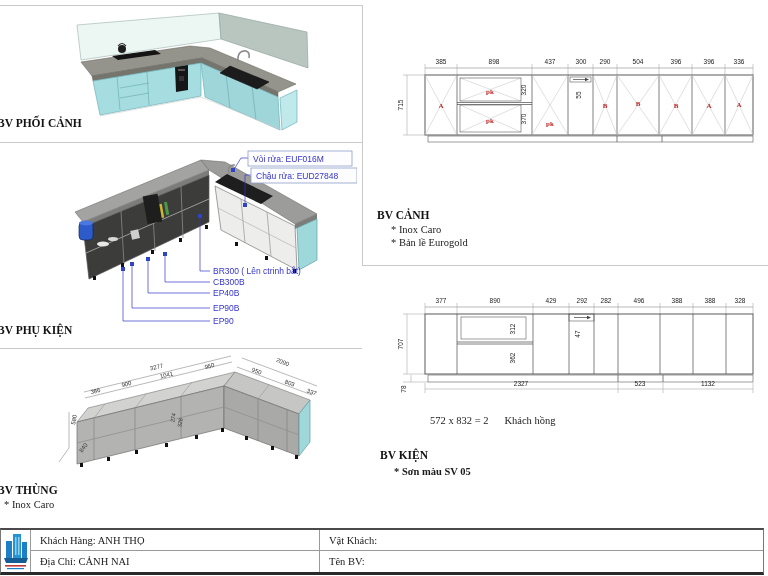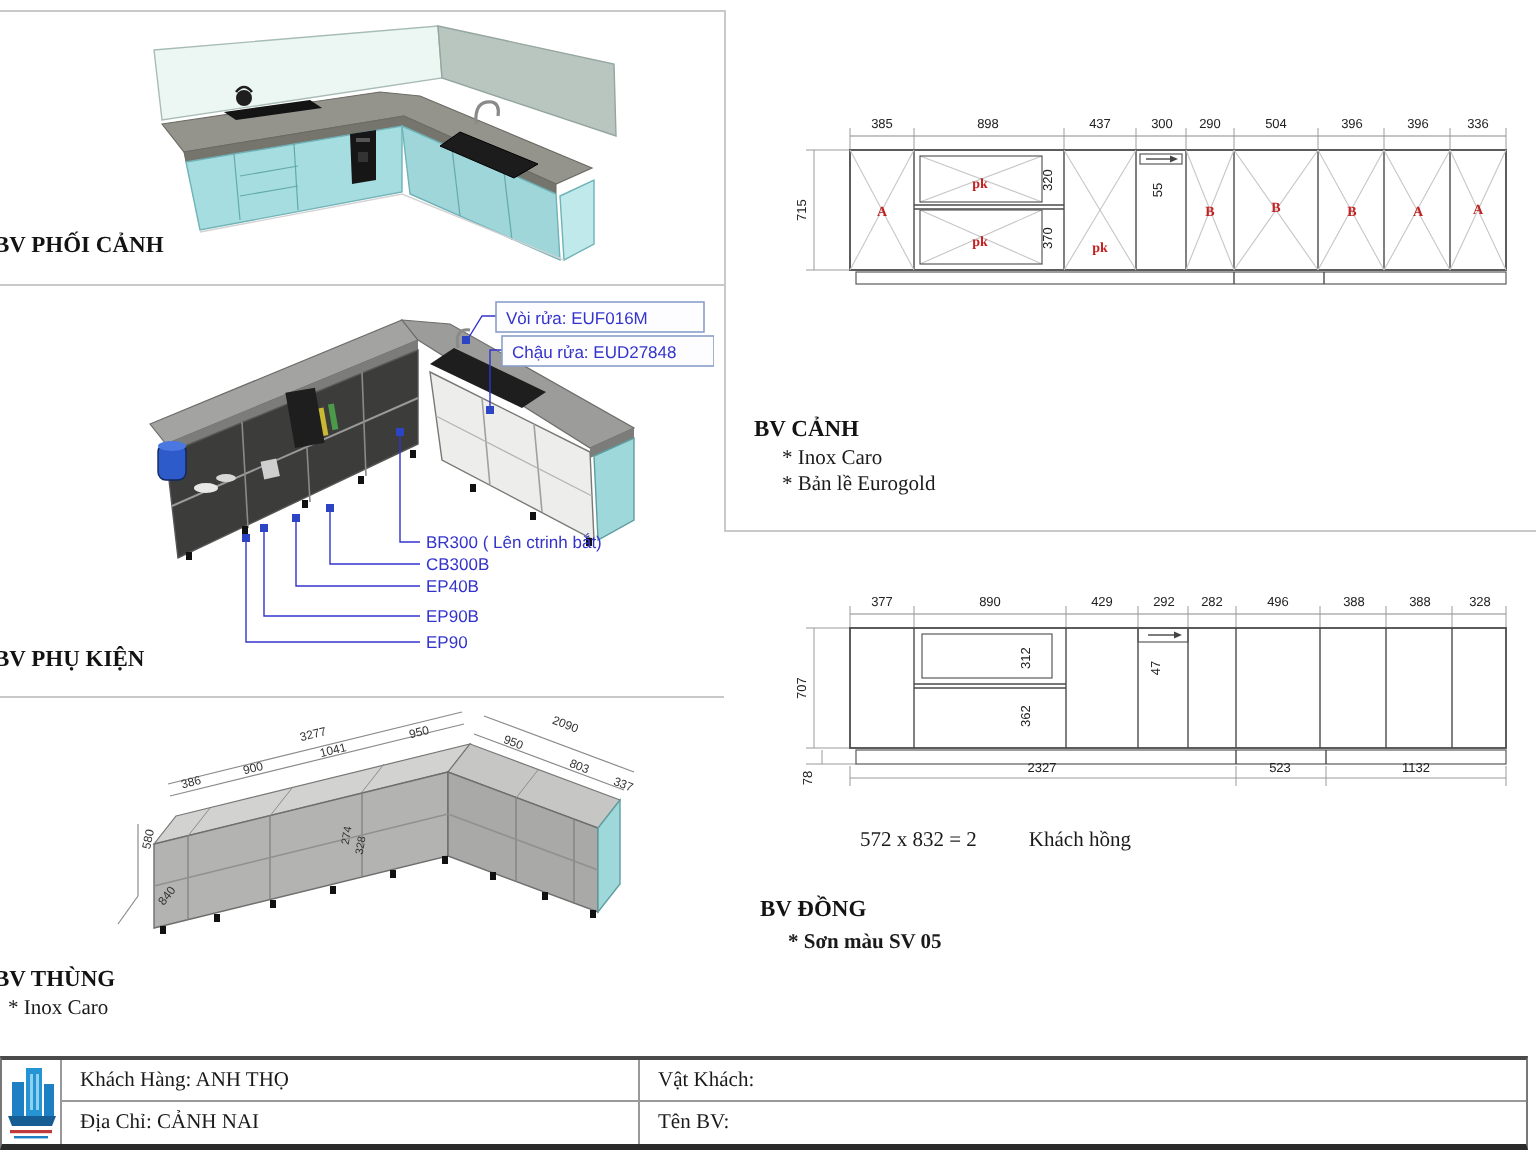--- a/index.html
+++ b/index.html
@@ -4,21 +4,21 @@
 <style>
   html,body{margin:0;padding:0}
   body{width:768px;height:576px;position:relative;background:#fff;overflow:hidden;
        font-family:"Liberation Sans",sans-serif}
   .abs{position:absolute}
   .hline{position:absolute;height:1px;background:#c9c9c9}
   .vline{position:absolute;width:1px;background:#c9c9c9}
   .sec-label{position:absolute;font:bold 11.5px "Liberation Serif",serif;color:#131313;white-space:nowrap}
   .note{position:absolute;font:10.5px "Liberation Serif",serif;color:#1a1a1a;white-space:nowrap}
   .note-b{font-weight:bold}
-  .glass-line{position:absolute;font:10.5px "Liberation Serif",serif;color:#1a1a1a;display:flex;gap:26px}
+  .glass-line{position:absolute;font:10.5px "Liberation Serif",serif;color:#1a1a1a;display:flex;gap:16px}
   
   .dl{stroke:#8a8a8a;stroke-width:.6;fill:none}
   .ext{stroke:#9a9a9a;stroke-width:.5;fill:none}
   .dt{font:6.5px "Liberation Sans",sans-serif;fill:#222}
   .cab{fill:#fff;stroke:#4a4a4a;stroke-width:.9}
   .cl{stroke:#4a4a4a;stroke-width:.7;fill:none}
   .inr{fill:none;stroke:#5a5a5a;stroke-width:.6}
   .diag{stroke:#c6c6c6;stroke-width:.55;fill:none}
   .rl{font:bold 7px "Liberation Serif",serif;fill:#c32222}
   .bt{font:8.5px "Liberation Sans",sans-serif;fill:#3434cc}
@@ -375,21 +375,21 @@
   <g class="dt">
     <text x="126" y="101" text-anchor="middle">2327</text>
     <text x="245" y="101" text-anchor="middle">523</text>
     <text x="313" y="101" text-anchor="middle">1132</text>
   </g>
 </svg>
 <div class="glass-line" style="left:430px;top:415px">
   <span>572 x 832 = 2</span>
   <span>Khách hồng</span>
 </div>
-<div class="sec-label" style="left:380px;top:449px">BV ĐỒNG</div>
+<div class="sec-label" style="left:380px;top:449px">BV KIỆN</div>
 <div class="note note-b" style="left:394px;top:466px">* Sơn màu SV 05</div>
 
 <div class="titleblock">
   <div class="tb-logo" style="padding-left:0">
     <svg width="26" height="42" viewBox="0 0 26 42">
       <rect x="3" y="11" width="6" height="17" fill="#1d7fc4"></rect>
       <rect x="10" y="4" width="8" height="24" fill="#2494d4"></rect>
       <rect x="19" y="12" width="5" height="16" fill="#1d7fc4"></rect>
       <rect x="12" y="7" width="1.5" height="18" fill="#8fd0ef"></rect>
       <rect x="15" y="7" width="1.5" height="18" fill="#8fd0ef"></rect>

